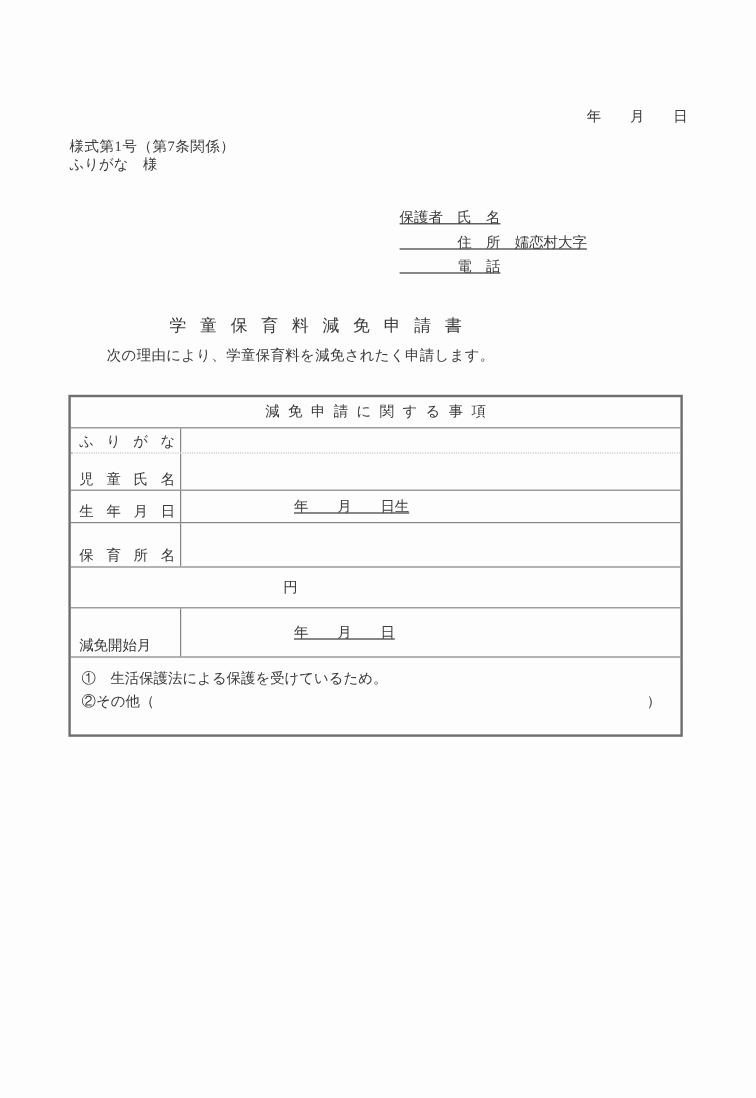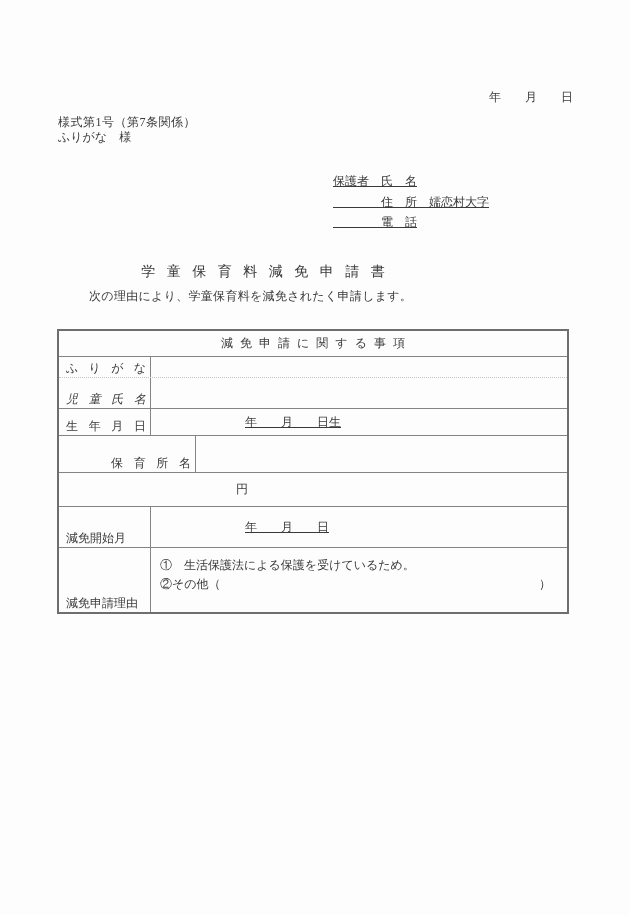--- a/index.html
+++ b/index.html
@@ -40,39 +40,39 @@
   }
   .t-header{
     height:25px;
     display:flex;align-items:center;justify-content:center;
     letter-spacing:7px;text-indent:7px;
   }
   .t-row{
     display:flex;
     border-top:1px solid var(--line-inner);
   }
-  .t-row.dotted-top{border-top:1px dotted var(--line-dot);font-style:italic;}
+  .t-row.dotted-top{border-top:1px dotted var(--line-dot);}
   .lbl{
     width:92px;
     border-right:1px solid var(--line-inner);
     display:flex;align-items:flex-end;
     padding:0 4px 0 7px;
     flex-shrink:0;
   }
   .lbl-just{
     width:100%;
     text-align:justify;
     text-align-last:justify;
   }
   .val{
     flex:1;
     display:flex;align-items:center;
   }
   .h21{height:21px;} .h31{height:31px;} .h27{height:27px;}
-  .h37{height:37px;padding-left:45px;} .h34{height:34px;} .h41{height:41px;} .h65{height:65px;}
+  .h37{height:37px;} .h34{height:34px;} .h41{height:41px;} .h65{height:65px;}
   .pad-date{padding-left:94px;text-decoration:underline;}
   .pad-yen{padding-left:177px;}
   .val-reason{
     display:block;
     padding:8px 16px 0 9px;
     line-height:19px;
   }
   .reason-line2{display:flex;}
   .reason-spacer{flex:1;}
 </style>
@@ -134,23 +134,20 @@
     </div>
 
     <div class="t-row h41">
       <div class="lbl">
         <span>減免開始月</span>
       </div>
       <div class="val pad-date">年　　月　　日</div>
     </div>
 
     <div class="t-row h65">
-      <div class="lbl">
-        <span>減免申請理由</span>
-      </div>
       <div class="val val-reason">
         <div>①　生活保護法による保護を受けているため。</div>
         <div class="reason-line2">
           <span>②その他（</span>
           <span class="reason-spacer"></span>
           <span>）</span>
         </div>
       </div>
     </div>
 

